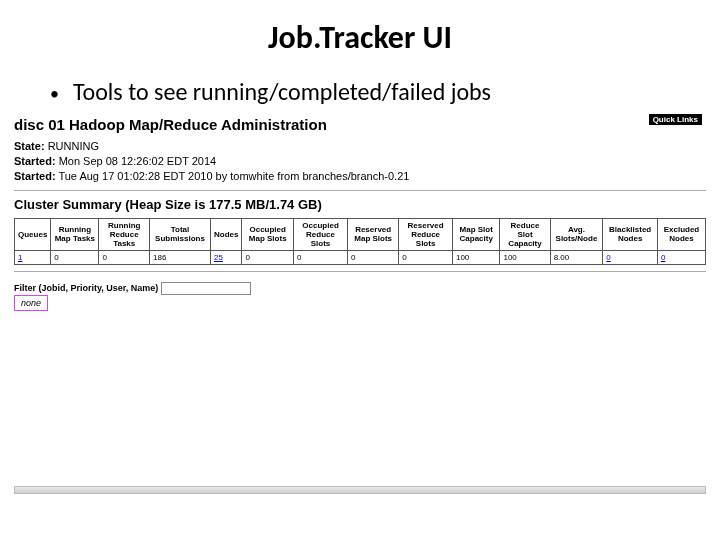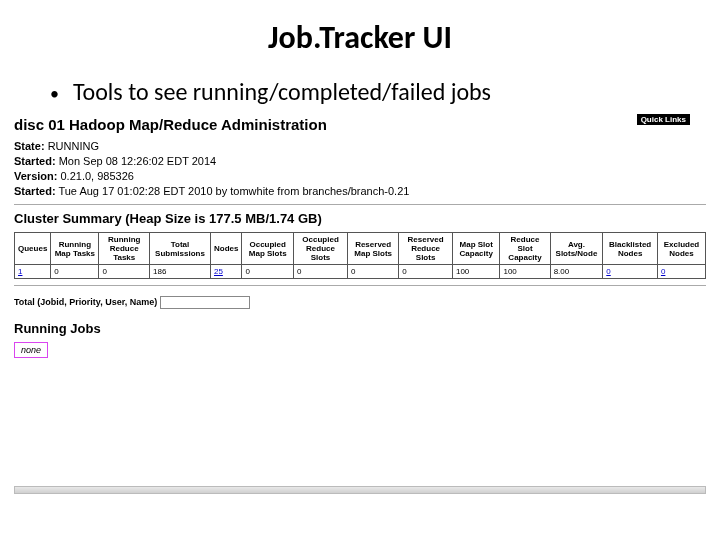--- a/index.html
+++ b/index.html
@@ -32,21 +32,21 @@
     vertical-align: middle;
   }
   .panel {
     margin: 0 14px;
     font-size: 10px;
     font-family: Verdana, Arial, sans-serif;
     position: relative;
   }
   .quicklinks {
     position: absolute;
-    right: 16px;
+    right: 4px;
     top: -2px;
     background: #000;
     color: #fff;
     font-size: 8px;
     font-weight: bold;
     padding: 0 4px;
     line-height: 11px;
   }
   .panel h1 {
     font-size: 15px;
@@ -135,21 +135,20 @@
 <div class="bullet-row">
   <span class="bullet-dot">•</span><span>Tools to see running/completed/failed jobs</span>
 </div>
 
 <div class="panel">
   <div class="quicklinks">Quick Links</div>
   <h1>disc 01 Hadoop Map/Reduce Administration</h1>
 
   <div class="meta-line"><b>State:</b> <span>RUNNING</span></div>
   <div class="meta-line"><b>Started:</b> <span>Mon Sep 08 12:26:02 EDT 2014</span></div>
-  <div class="meta-line"><b>Version:</b> <span>0.21.0, 985326</span></div>
   <div class="meta-line"><b>Started:</b> <span>Tue Aug 17 01:02:28 EDT 2010 by tomwhite from branches/branch-0.21</span></div>
 
   <hr class="sep">
 
   <div class="section-h">Cluster Summary (Heap Size is 177.5 MB/1.74 GB)</div>
 
   <table class="summary">
     <tbody>
         <tr>
       <th>Queues</th>
@@ -182,21 +181,20 @@
       <td class="left">8.00</td>
       <td class="left"><a class="link">0</a></td>
       <td class="left"><a class="link">0</a></td>
     </tr>
   </tbody>
     </table>
 
   <hr class="sep">
 
   <div class="filter-row">
-    <span>Total (Jobid, Priority, User, Name)</span>
+    <span>Filter (Jobid, Priority, User, Name)</span>
     <input type="text" placeholder="" style="">
   </div>
 
-  <div class="running-h">Running Jobs</div>
   <div class="none-box">none</div>
 </div>
 
 <div class="bottom-bar"></div>
 
 </body></html>

